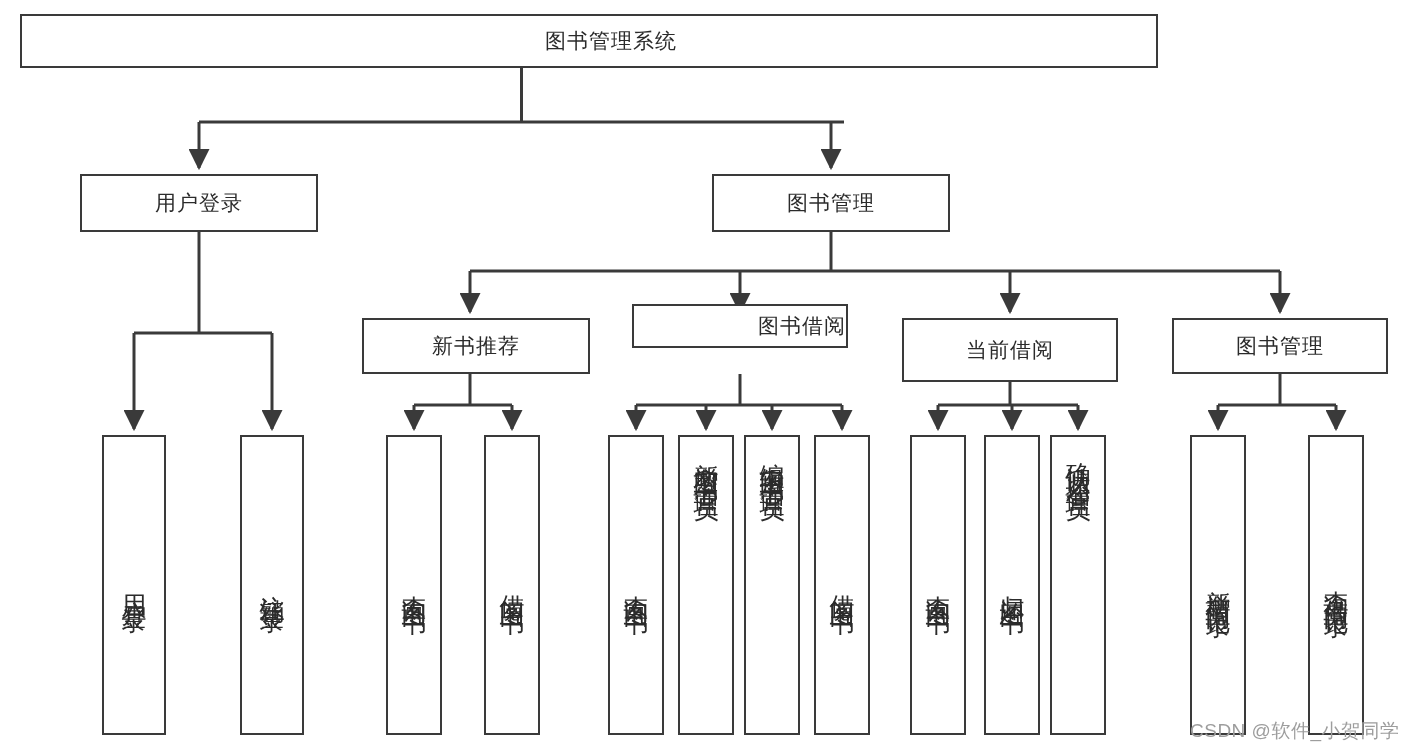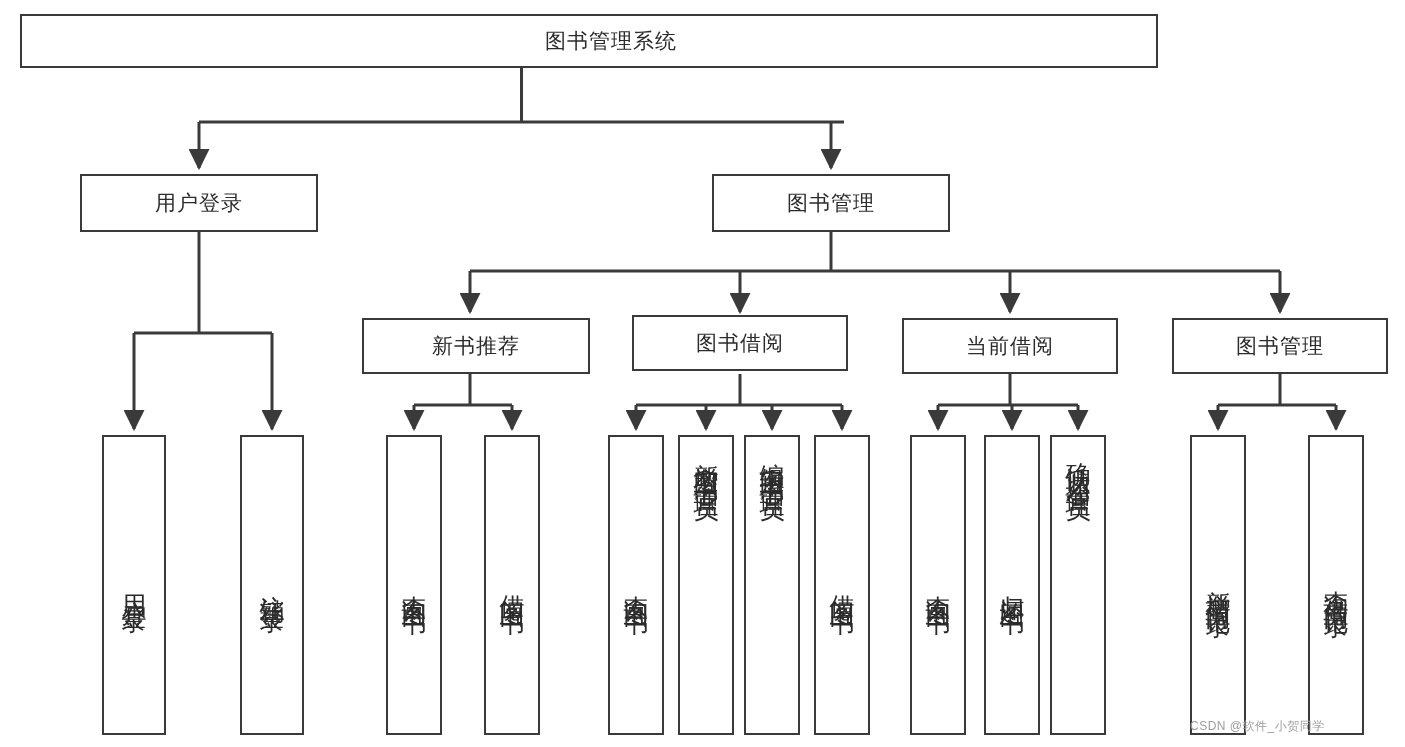--- a/index.html
+++ b/index.html
@@ -52,21 +52,21 @@
     letter-spacing: 5px;
     white-space: nowrap;
     color: #2b2b2b;
   }
   .node.vert.centered {
     align-items: center;
     padding-top: 0;
   }
   .watermark {
     position: absolute;
-    font-size: 12px;
+    font-size: 19px;
     color: #9d9d9d;
     white-space: nowrap;
     letter-spacing: 0.5px;
   }
 </style>
 </head>
 <body>
 
 <div id="canvas">
 
@@ -130,24 +130,24 @@
   <div class="node horiz" style="left:80px; top:174px; width:238px; height:58px;">
     <span>用户登录</span>
   </div>
   <div class="node horiz" style="left:712px; top:174px; width:238px; height:58px;">
     <span>图书管理</span>
   </div>
 
   <div class="node horiz" style="left:362px; top:318px; width:228px; height:56px;">
     <span>新书推荐</span>
   </div>
-  <div class="node horiz" style="left:632px; top:315px; width:216px; height:56px;">
+  <div class="node horiz" style="left:632px; top:304px; width:216px; height:44px;justify-content:flex-end;">
     <span>图书借阅</span>
   </div>
-  <div class="node horiz" style="left:902px; top:318px; width:216px; height:56px;">
+  <div class="node horiz" style="left:902px; top:318px; width:216px; height:64px;">
     <span>当前借阅</span>
   </div>
   <div class="node horiz" style="left:1172px; top:318px; width:216px; height:56px;">
     <span>图书管理</span>
   </div>
 
   <div class="node vert centered" style="left:102px; top:435px; width:64px; height:300px;">
     <span class="vlabel">用户登录</span>
   </div>
   <div class="node vert centered" style="left:240px; top:435px; width:64px; height:300px;">

